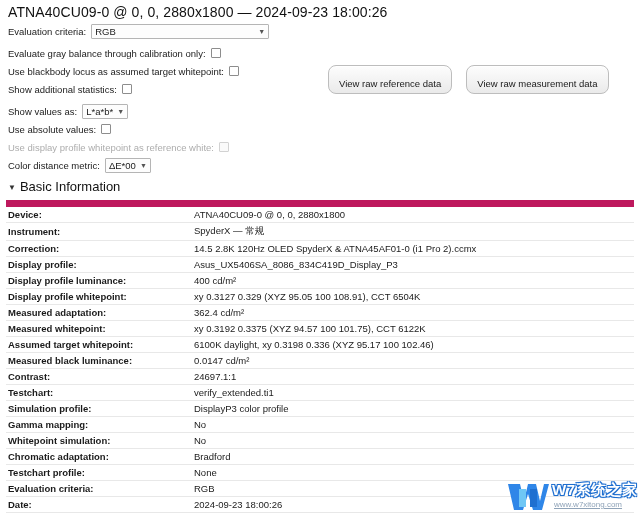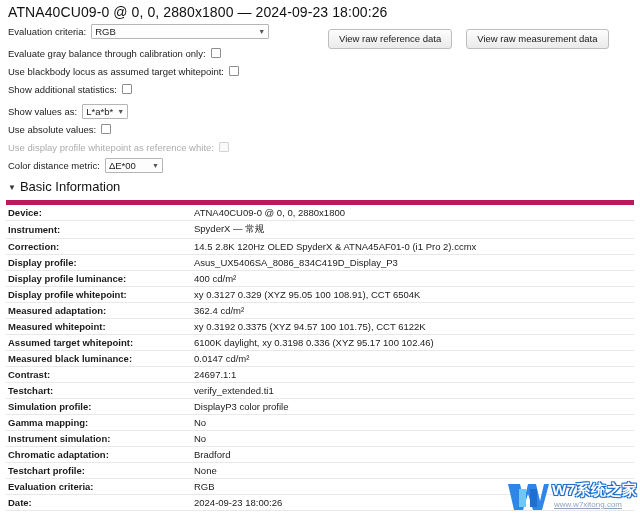--- a/index.html
+++ b/index.html
@@ -53,21 +53,21 @@
   .selwrap { position: relative; display: inline-block; margin-left: 5px; }
   .selwrap select.sel { margin-left: 0; }
   .selwrap .chev {
     position: absolute; right: 4px; top: 50%;
     transform: translateY(-50%);
     pointer-events: none;
     font-size: 7px; color: #555; line-height: 1;
   }
   .sel-criteria { width: 178px; }
   .sel-values { width: 46px; }
-  .sel-metric { width: 58px; }
+  .sel-metric { width: 46px; }
 
   .cbx {
     width: 10px; height: 10px;
     border: 1px solid #8d8d8d;
     background: #fff;
     margin-left: 5px;
     display: inline-block;
     border-radius: 1px;
     flex: none;
   }
@@ -76,44 +76,45 @@
   
   .btnrow {
     position: absolute;
     left: 328px; top: 29px;
     display: flex; gap: 14px;
   }
   .btn {
     font-family: "Liberation Sans", sans-serif;
     font-size: 9.5px;
     color: #202020;
-    padding: 3px 10px 4px 10px;
+    padding: 12px 10px 4px 10px;
     border: 1px solid #bdbdbd;
-    border-radius: 3px;
+    border-radius: 8px;
     background: linear-gradient(#fdfdfd, #eaeaea);
     white-space: nowrap;
     line-height: 11px;
     box-shadow: 0 1px 0 rgba(255,255,255,.8) inset;
+    margin-top: 36px;
   }
 
   
   .sect {
     font-size: 13px;
     font-weight: 400;
     color: #111;
     padding: 4px 0 6px 2px;
     display: flex; align-items: baseline; gap: 4px;
   }
   .tri { font-size: 8px; color: #333; line-height: 1; position: relative; top: -1px; }
 
   
   table { border-collapse: collapse; width: 100%; }
   .info { font-size: 9.5px; }
   .info tr { border-bottom: 1px solid #e8e8e8; }
-  .info tr:first-child { border-top: 5px solid #be185d; }
+  .info tr:first-child { border-top: 7px solid #be185d; }
   .info td { padding: 2px 2px 2px 2px; height: 14px; vertical-align: middle; }
   .info td.k { font-weight: bold; color: #1b1b1b; width: 186px; white-space: nowrap; }
   .info td.v { color: #1b1b1b; white-space: nowrap; }
 
   
   .wm {
     position: absolute;
     left: 506px; top: 479px;
     width: 134px; height: 40px;
     pointer-events: none;
@@ -258,21 +259,21 @@
         </tr>
         <tr>
           <td class="k">Simulation profile:</td>
           <td class="v">DisplayP3 color profile</td>
         </tr>
         <tr>
           <td class="k">Gamma mapping:</td>
           <td class="v">No</td>
         </tr>
         <tr>
-          <td class="k">Instrument simulation:</td>
+          <td class="k">Whitepoint simulation:</td>
           <td class="v">No</td>
         </tr>
         <tr>
           <td class="k">Chromatic adaptation:</td>
           <td class="v">Bradford</td>
         </tr>
         <tr>
           <td class="k">Testchart profile:</td>
           <td class="v">None</td>
         </tr>

